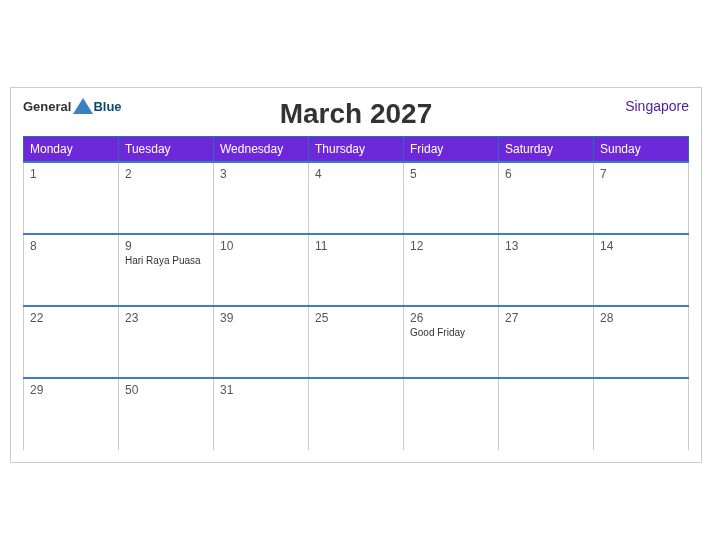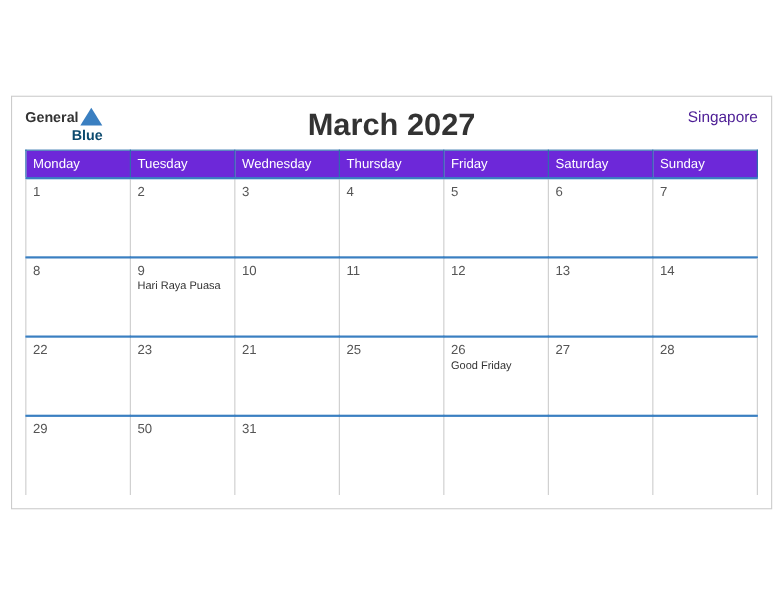--- a/index.html
+++ b/index.html
@@ -30,22 +30,21 @@
       font-weight: bold;
       color: #333;
       text-align: center;
       flex: 1;
     }
     .brand {
       position: absolute;
       left: 0;
       top: 0;
       display: flex;
-      flex-direction: column;
-      align-items: flex-end;
+      align-items: center;
       line-height: 1.1;
     }
     .brand-general {
       font-size: 13px;
       color: #333;
       font-weight: bold;
     }
     .brand-blue {
       font-size: 13px;
       color: #0c4a6e;
@@ -192,21 +191,21 @@
           </td>
         </tr>
         <tr class="week-row">
           <td>
             <span class="day-number">22</span>
           </td>
           <td>
             <span class="day-number">23</span>
           </td>
           <td>
-            <span class="day-number">21</span>
+            <span class="day-number">39</span>
           </td>
           <td>
             <span class="day-number">25</span>
           </td>
           <td>
             <span class="day-number">26</span>
             <span class="holiday-name">Good Friday</span>
           </td>
           <td>
             <span class="day-number">27</span>

